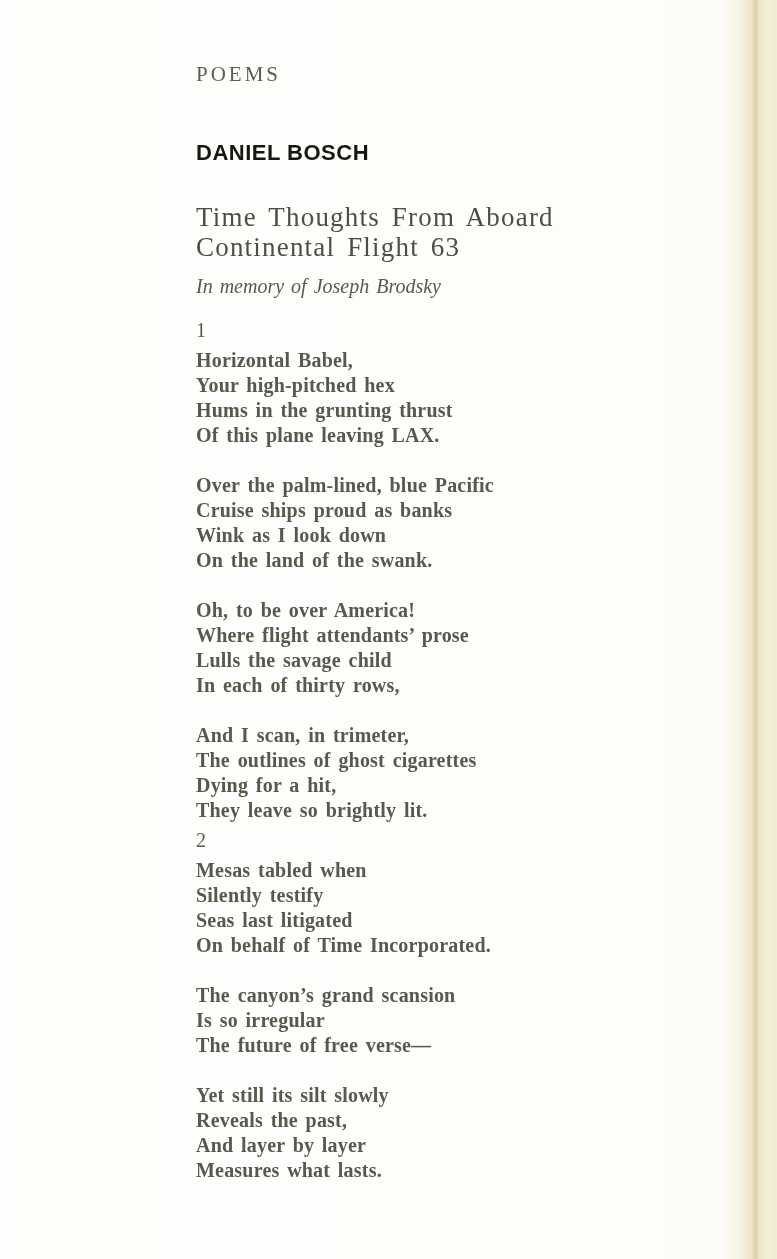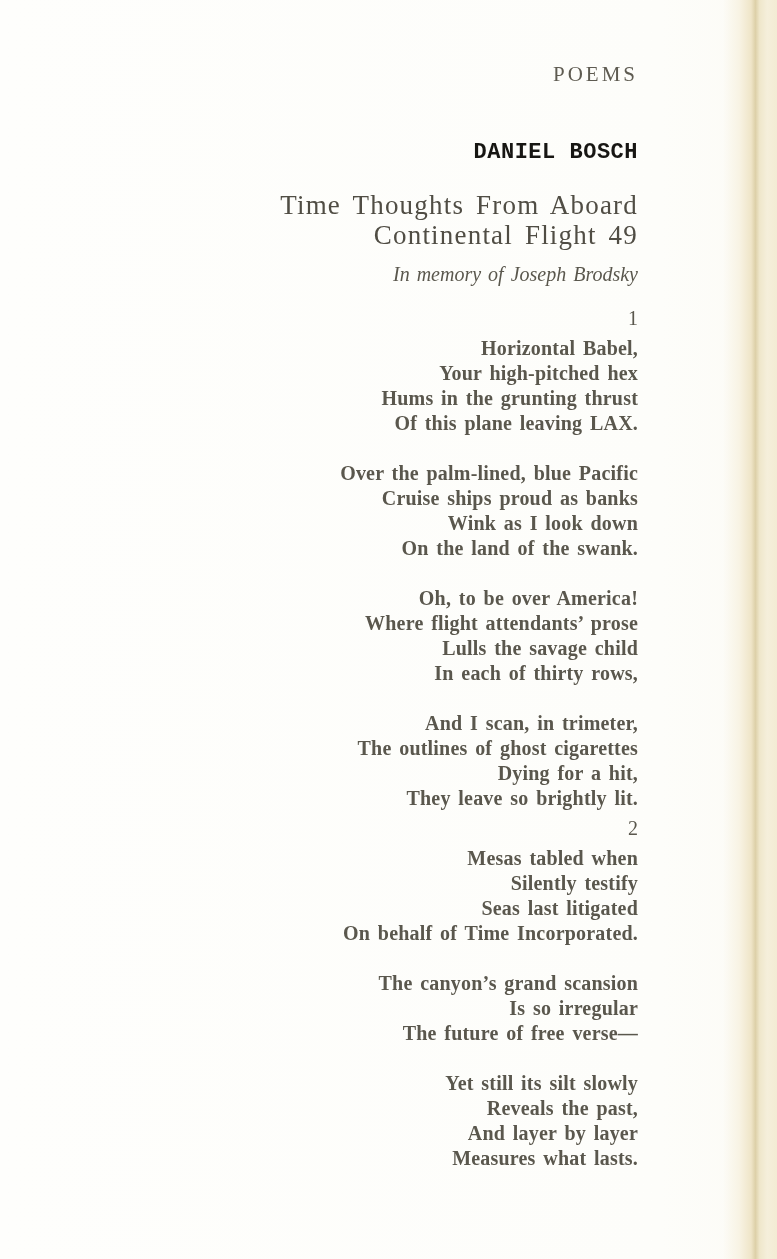--- a/index.html
+++ b/index.html
@@ -28,41 +28,40 @@
       #f8f3e4 30%,
       #efe5c8 52%,
       #ddd0a8 60%,
       #efe7cb 68%,
       #f5efdb 82%,
       #f3ecd4 100%
     );
   }
   .content {
     position: absolute;
-    left: 208px;
+    left: 196px;
     top: 62px;
     width: 430px;
     color: #5a574d;
-    text-align: right;
   }
   .kicker {
     font-size: 21px;
     line-height: 24px;
     letter-spacing: 3px;
     color: #5e5b51;
     margin-bottom: 54px;
   }
   .author {
-    font-family: Liberation Mono, monospace;
+    font-family: Liberation Sans, sans-serif;
     font-weight: bold;
     font-size: 22px;
     line-height: 26px;
     letter-spacing: 0.5px;
     color: #171613;
-    margin-bottom: 24px;
+    margin-bottom: 36px;
   }
   .title-line {
     font-size: 27px;
     line-height: 30px;
     letter-spacing: 1.2px;
     word-spacing: 4px;
     color: #504d44;
   }
   .dedication {
     font-style: italic;
@@ -102,21 +101,21 @@
 <div class="page">
   <div class="page-edge"></div>
 
   <div class="content">
     <div class="kicker">POEMS</div>
 
     <div class="author">DANIEL BOSCH</div>
 
     <div class="poem-title">
       <div class="title-line">Time Thoughts From Aboard</div>
-      <div class="title-line">Continental Flight 49</div>
+      <div class="title-line">Continental Flight 63</div>
     </div>
 
     <div class="dedication">In memory of Joseph Brodsky</div>
 
     <div class="poem-sections">
         <div class="poem-section">
           <div class="section-number">1</div>
           <div class="stanza">
             <div class="poem-line">Horizontal Babel,</div>
             <div class="poem-line">Your high-pitched hex</div>

